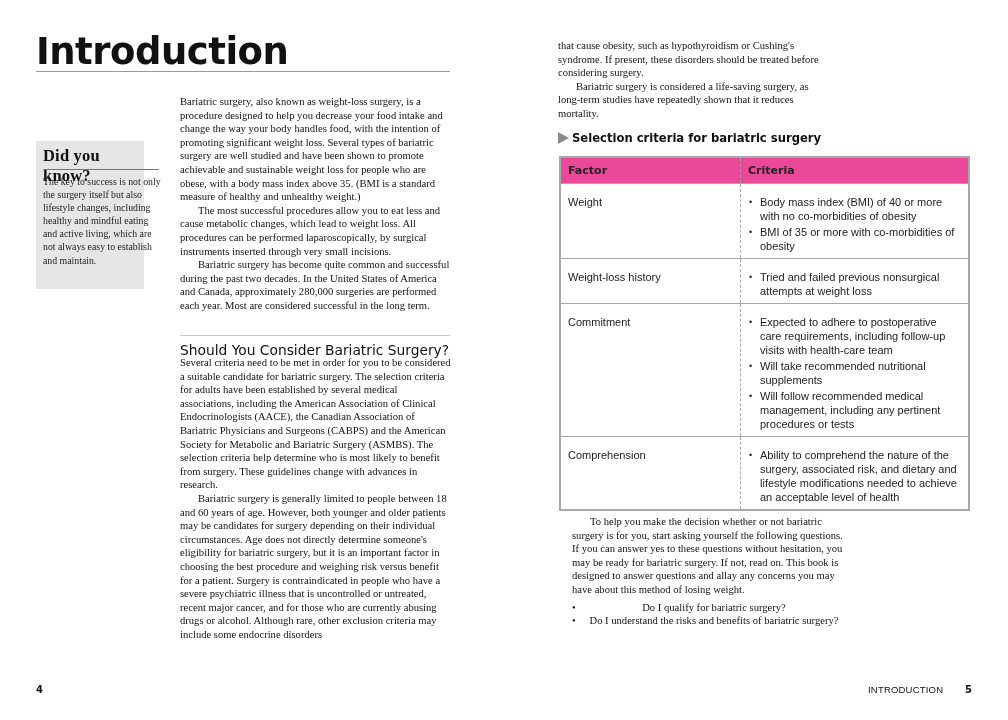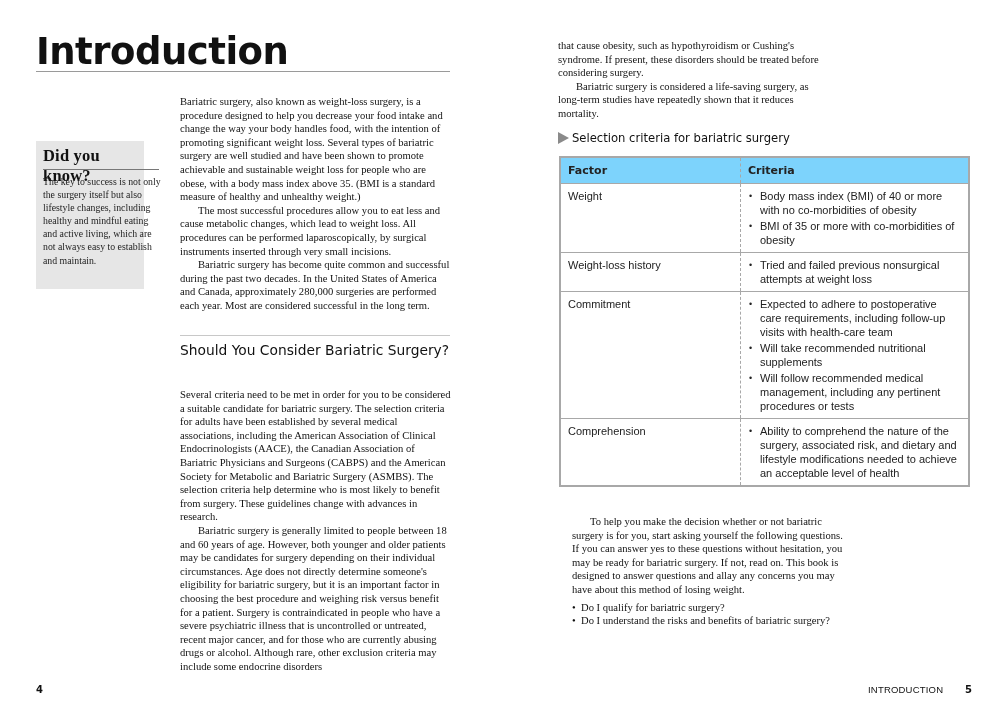--- a/index.html
+++ b/index.html
@@ -36,54 +36,54 @@
   }
   .indent { text-indent: 18px; }
   #col-left-1 { position: absolute; left: 180px; top: 95px; width: 272px; }
   #section-rule {
     position: absolute; left: 180px; top: 335px; width: 270px; height: 1px; background: #c8c8c8;
   }
   #section-heading {
     position: absolute; left: 180px; top: 343px; width: 270px; margin: 0;
     font-family: "DejaVu Sans", sans-serif; font-weight: normal; font-size: 13.8px; line-height: 15px; color: #111;
   }
-  #col-left-2 { position: absolute; left: 180px; top: 388px; width: 272px; }
+  #col-left-2 { position: absolute; left: 180px; top: 356px; width: 272px; }
 
   
   #col-right-1 { position: absolute; left: 558px; top: 39px; width: 262px; }
   #table-heading {
     position: absolute; left: 558px; top: 131px; margin: 0;
-    font-family: "DejaVu Sans", sans-serif; font-weight: normal; font-size: 11.6px; color: #111;
+    font-family: "DejaVu Sans", sans-serif; font-weight: bold; font-size: 11.6px; color: #111;
     display: flex; align-items: center;
   }
   #table-heading .tri {
     display: inline-block; width: 0; height: 0; border-top: 6px solid transparent; border-bottom: 6px solid transparent;
     border-left: 11px solid #8a8a8a; margin-right: 3px;
   }
   #criteria-table {
     position: absolute; left: 559px; top: 156px; width: 411px;
     border-collapse: collapse; border: 2px solid #a8a8a8;
     font-family: "Liberation Sans", sans-serif; font-size: 11px; color: #222;
   }
   #criteria-table th {
-    background: #7dd3fc; text-align: left; font-family: "DejaVu Sans", sans-serif; font-weight: bold; font-size: 11px;
+    background: #ec4899; text-align: left; font-family: "DejaVu Sans", sans-serif; font-weight: bold; font-size: 11px;
     height: 25px; padding: 0 7px; border-bottom: 1px solid #a8a8a8; margin-left: 30px;
   }
   #criteria-table td {
-    vertical-align: top; padding: 5px 7px 3px 7px; border-bottom: 1px solid #a8a8a8; line-height: 14px;
+    vertical-align: top; padding: 11px 7px 3px 7px; border-bottom: 1px solid #a8a8a8; line-height: 14px;
   }
   #criteria-table th:first-child, #criteria-table td:first-child {
     width: 165px; border-right: 1px dashed #a8a8a8;
   }
   .crit-list { list-style: none; margin: 0; padding: 0; }
   .crit-list li { position: relative; padding-left: 12px; margin-bottom: 2px; }
   .crit-list li::before { content: "•"; position: absolute; left: 1px; top: 0; font-size: 9px; }
   #col-right-2 { position: absolute; left: 572px; top: 499px; width: 275px; margin-top: 16px; }
   #question-list { list-style: none; margin: 4px 0 0 0; padding: 0; }
-  #question-list li { position: relative; padding-left: 9px; }
+  #question-list li { position: relative; padding-left: 9px; text-align: center; }
   #question-list li::before { content: "•"; position: absolute; left: 0; top: 0; }
 
   .folio {
     position: absolute; top: 684px; font-family: "DejaVu Sans", sans-serif; font-size: 10px; color: #111;
   }
   #page-num-left { left: 36px; font-weight: bold; }
   #running-head { left: 868px; font-family: "Liberation Sans", sans-serif; font-size: 9.5px; letter-spacing: 0.2px; }
   #page-num-right { left: 965px; font-weight: bold; }
 </style>
 </head>

